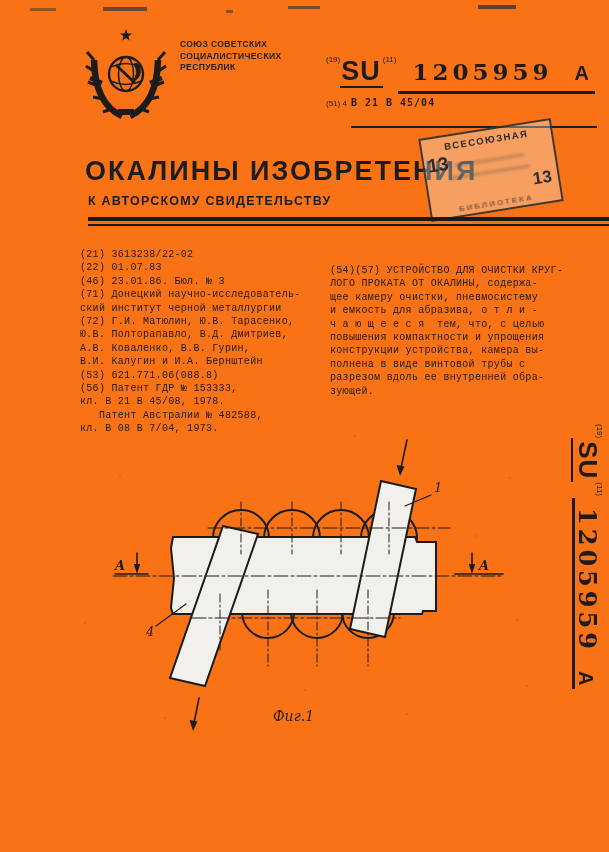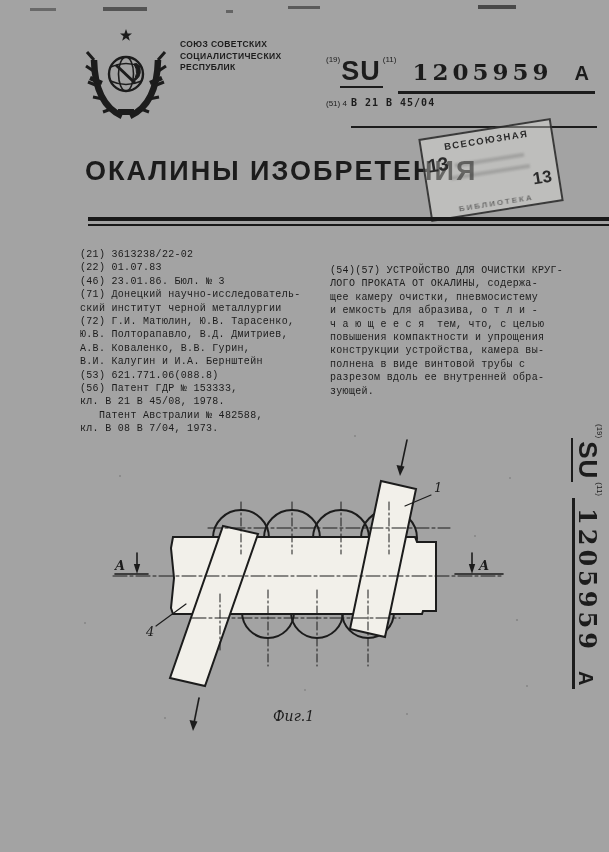--- a/index.html
+++ b/index.html
@@ -1,18 +1,18 @@
 <!DOCTYPE html>
 <html><head>
 <meta charset="utf-8">
 <style>
   html,body{margin:0;padding:0;}
   .page{
     position:relative;width:609px;height:852px;overflow:hidden;
-    background:#a3a3a3;color:#1c1c1c;
+    background:#f97316;color:#1c1c1c;
     font-family:"Liberation Sans",sans-serif;
   }
   .abs{position:absolute;}
   .mono{font-family:Liberation Mono, monospace;}
   
   .mark{position:absolute;background:#3a3a3a;}
   
   .union-name{left:180px;top:39px;font-size:8.5px;font-weight:bold;line-height:11.5px;letter-spacing:.4px;white-space:pre;}
   .su-block{left:326px;top:55px;width:278px;height:42px;}
   .code-small{font-size:8px;vertical-align:18px;letter-spacing:0;}
@@ -86,20 +86,21 @@
   <div class="abs su-block">
     <span class="code-small">(19)</span><span class="su-text">SU</span><span class="code-small">(11)</span><span class="num-wrap"><span class="num-text">1205959</span><span class="kind-text">A</span></span>
   </div>
 
   <div class="abs ipc-row">
     <span>(51) 4</span><span class="ipc-seg">B 21 B 45/04</span>
   </div>
 
 
   <div class="abs doc-title">ОКАЛИНЫ ИЗОБРЕТЕНИЯ</div>
+  <div class="abs doc-subtitle">К АВТОРСКОМУ СВИДЕТЕЛЬСТВУ</div>
 
   <div class="abs stamp">
     <div class="stamp-top">ВСЕСОЮЗНАЯ</div>
     <div class="stamp-nl">13</div>
     <div class="stamp-nr">13</div>
     <div class="smudge" style="left:30px;top:28px;width:70px;height:4px;"></div>
     <div class="smudge" style="left:24px;top:40px;width:80px;height:4px;"></div>
     <div class="stamp-bot">БИБЛИОТЕКА</div>
   </div>
 

